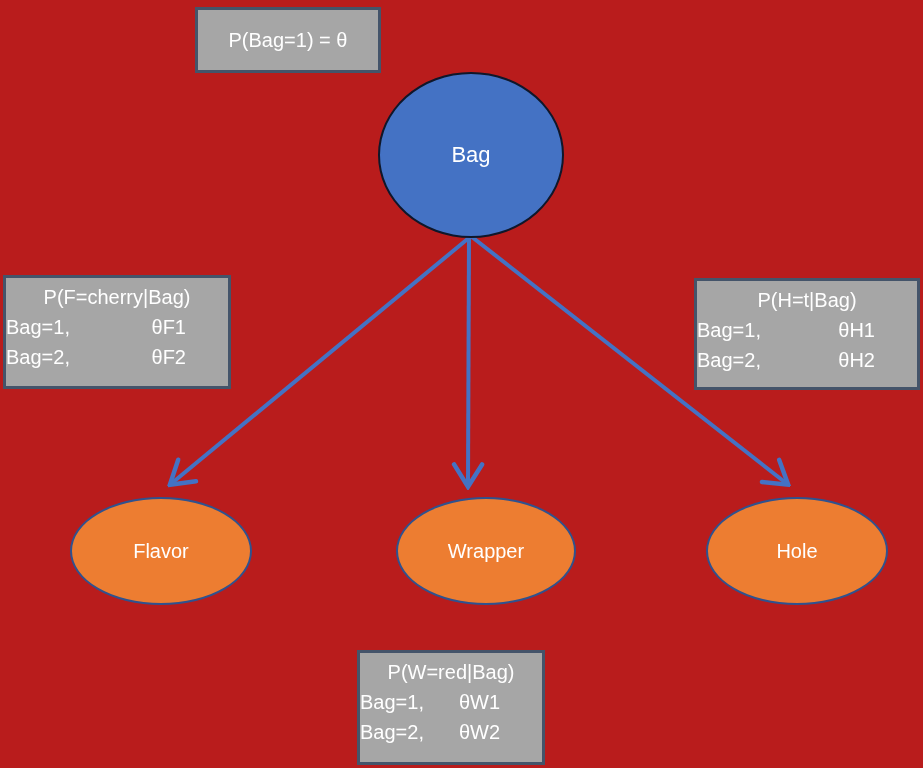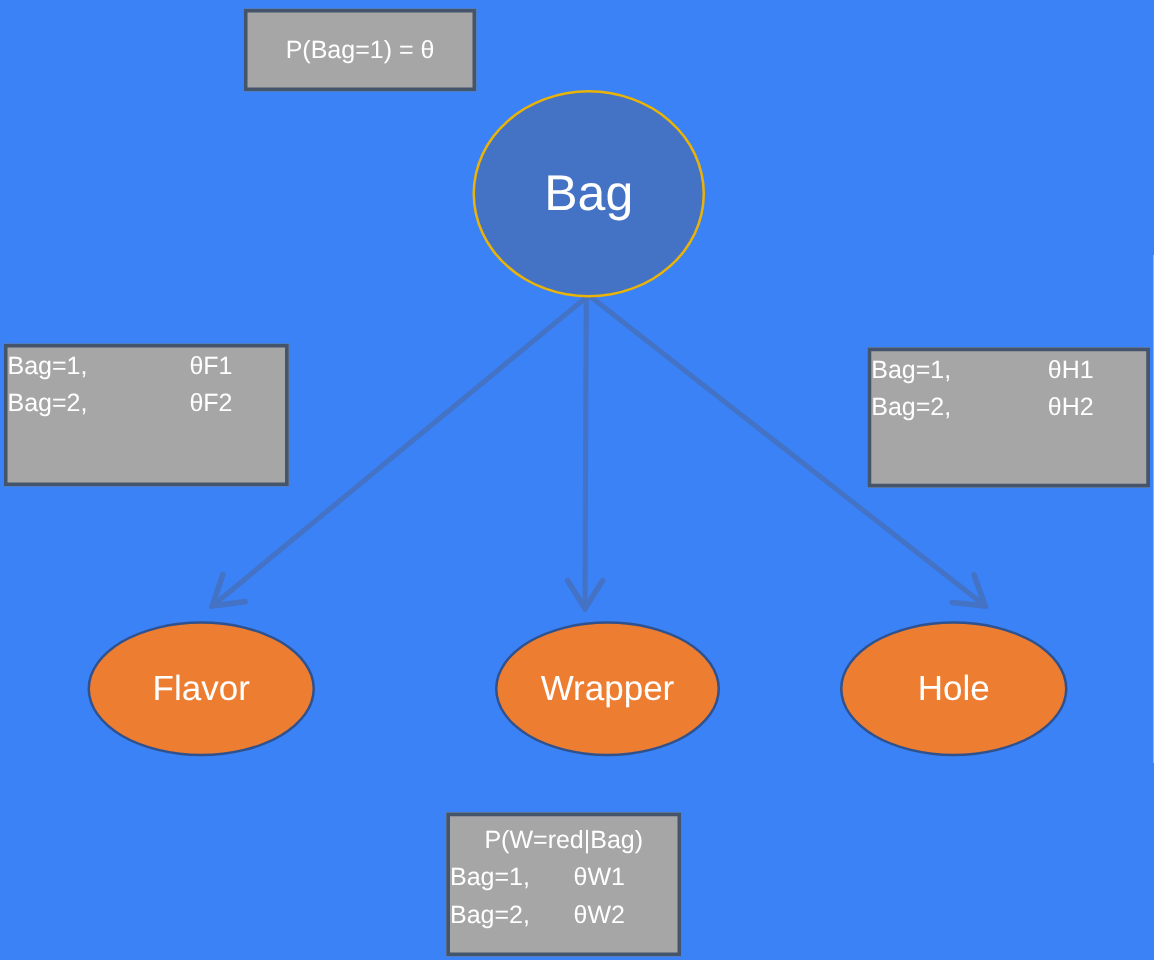--- a/index.html
+++ b/index.html
@@ -5,21 +5,21 @@
   html, body {
     margin: 0;
     padding: 0;
     background: #ffffff;
     font-family: "Liberation Sans", sans-serif;
   }
   .canvas {
     position: relative;
     width: 923px;
     height: 768px;
-    background: #3b82f6;
+    background: #b91c1c;
     overflow: hidden;
   }
   .arrows-layer {
     position: absolute;
     left: 0;
     top: 0;
     width: 923px;
     height: 768px;
     pointer-events: none;
   }
@@ -27,27 +27,27 @@
     position: absolute;
     border-radius: 50%;
     display: flex;
     align-items: center;
     justify-content: center;
     color: #ffffff;
     box-sizing: border-box;
   }
   .node-parent {
     background: #4472C4;
-    border: 2px solid #eab308;
-    font-size: 40px;
+    border: 2px solid #0f172a;
+    font-size: 22px;
   }
   .node-child {
     background: #ED7D31;
     border: 2px solid #2F528F;
-    font-size: 28px;
+    font-size: 20px;
   }
   .cpt {
     position: absolute;
     background: #A6A6A6;
     border: 3px solid #44546A;
     box-sizing: border-box;
     color: #ffffff;
     font-size: 20px;
   }
   .cpt-single {
@@ -71,21 +71,21 @@
   }
   
   .cpt-prior   { left: 195px; top: 7px;   width: 186px; height: 66px; }
   .cpt-flavor  { left: 3px;   top: 275px; width: 228px; height: 114px; }
   .cpt-hole    { left: 694px; top: 278px; width: 226px; height: 112px; }
   .cpt-wrapper { left: 357px; top: 650px; width: 188px; height: 115px; }
   
   .node-bag     { left: 378px; top: 72px;  width: 186px; height: 166px; }
   .node-flavor  { left: 70px;  top: 497px; width: 182px; height: 108px; }
   .node-wrapper { left: 396px; top: 497px; width: 180px; height: 108px; }
-  .node-hole    { left: 672px; top: 497px; width: 182px; height: 108px; }
+  .node-hole    { left: 706px; top: 497px; width: 182px; height: 108px; }
 </style>
 </head>
 <body>
 
 <div class="canvas">
 
   <svg class="arrows-layer" width="923" height="768" viewBox="0 0 923 768" xmlns="http://www.w3.org/2000/svg">
     <defs>
       <marker id="openArrow" viewBox="0 0 10 12" markerWidth="7" markerHeight="9" refX="8" refY="6" orient="auto" markerUnits="strokeWidth">
         <path d="M1,1 L9,6 L1,11" fill="none" stroke="#4472C4" stroke-width="1.6" stroke-linecap="round"></path>
@@ -94,31 +94,33 @@
     <line x1="470" y1="237" x2="172" y2="483" stroke="#4472C4" stroke-width="4" marker-end="url(#openArrow)"></line>
     <line x1="469" y1="237" x2="468" y2="484" stroke="#4472C4" stroke-width="4" marker-end="url(#openArrow)"></line>
     <line x1="472" y1="237" x2="786" y2="483" stroke="#4472C4" stroke-width="4" marker-end="url(#openArrow)"></line>
   </svg>
 
   <div class="cpt cpt-prior cpt-single">
     <span>P(Bag=1) = θ</span>
   </div>
 
   <div class="cpt cpt-flavor">
+    <div class="cpt-title">P(F=cherry|Bag)</div>
     <div class="cpt-row">
       <span class="cpt-cond">Bag=1,</span>
       <span class="cpt-value">θF1</span>
     </div>
     <div class="cpt-row">
       <span class="cpt-cond">Bag=2,</span>
       <span class="cpt-value">θF2</span>
     </div>
   </div>
 
   <div class="cpt cpt-hole">
+    <div class="cpt-title">P(H=t|Bag)</div>
     <div class="cpt-row">
       <span class="cpt-cond">Bag=1,</span>
       <span class="cpt-value">θH1</span>
     </div>
     <div class="cpt-row">
       <span class="cpt-cond">Bag=2,</span>
       <span class="cpt-value">θH2</span>
     </div>
   </div>
 

